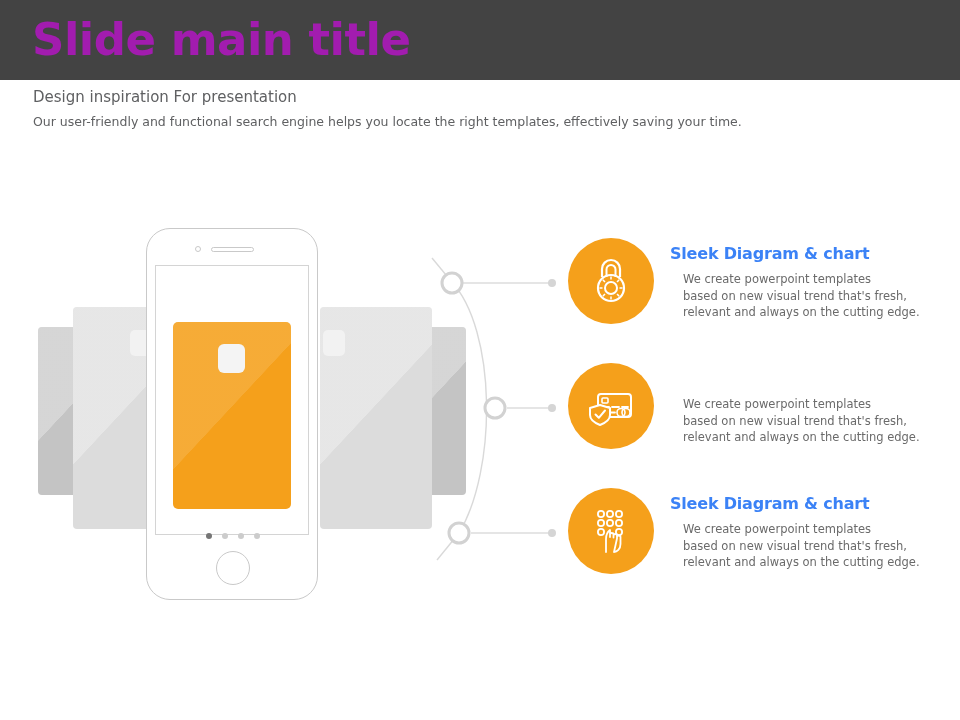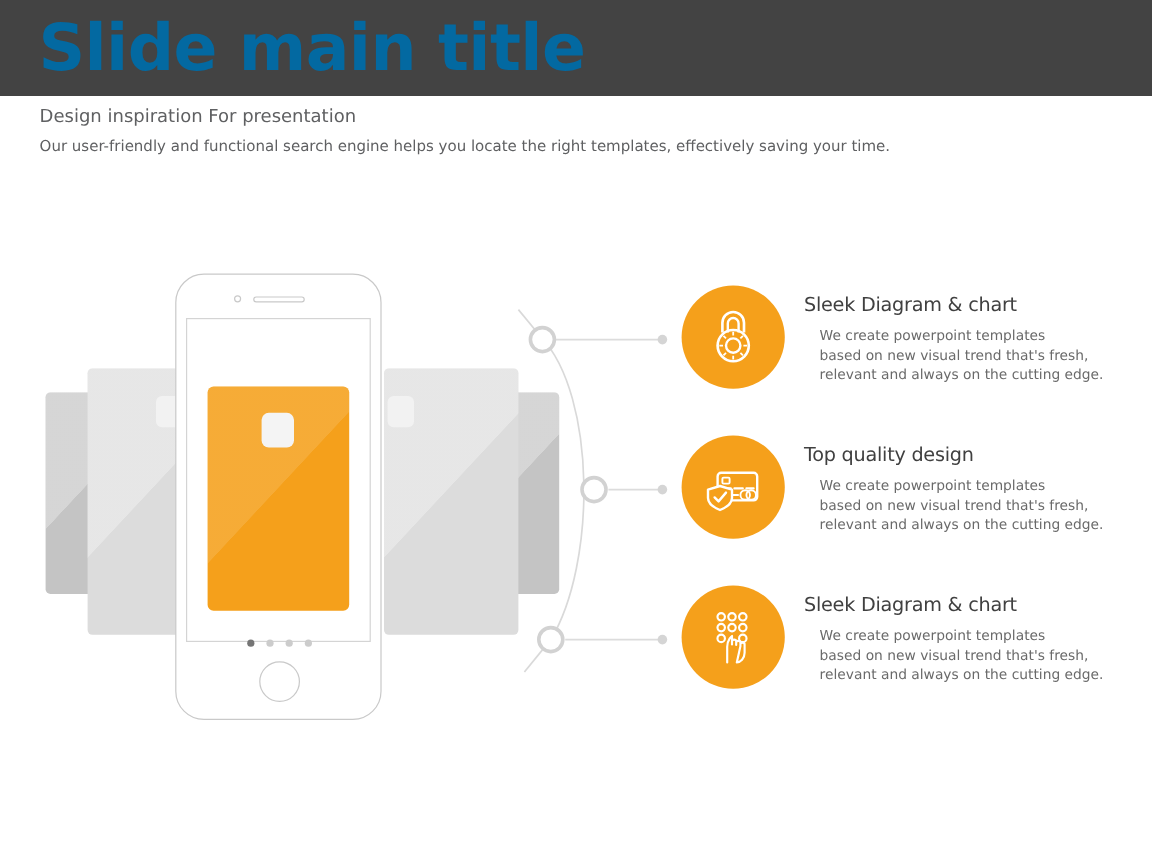--- a/index.html
+++ b/index.html
@@ -27,23 +27,23 @@
     left: 0;
     top: 0;
     width: 960px;
     height: 80px;
     background: #434343;
   }
   #slide-title {
     position: absolute;
     left: 32px;
     top: 13px;
-    font-size: 54px;
+    font-size: 45px;
     font-weight: bold;
-    color: #0369a1;
+    color: #a21caf;
     letter-spacing: -0.5px;
     line-height: 54px;
     white-space: nowrap;
   }
 
   
   #subtitle {
     position: absolute;
     left: 33px;
     top: 87px;
@@ -244,22 +244,22 @@
   .feature-icon-circle svg {
     position: absolute;
     left: 18px;
     top: 18px;
   }
   .feature-title {
     position: absolute;
     left: 102px;
     top: 6px;
     font-size: 16px;
-    font-weight: normal;
-    color: #404040;
+    font-weight: bold;
+    color: #3b82f6;
     white-space: nowrap;
     letter-spacing: -0.2px;
   }
   .feature-desc {
     position: absolute;
     left: 103px;
     top: 33px;
     font-size: 11.5px;
     color: #6a6a6a;
     line-height: 16.5px;
@@ -370,21 +370,20 @@
           <line x1="26" y1="26" x2="33" y2="26"></line>
           <line x1="36" y1="26" x2="42" y2="26"></line>
           <line x1="23" y1="31.5" x2="29" y2="31.5"></line>
         </g>
         <circle cx="35" cy="31.5" r="4" fill="none" stroke="#ffffff" stroke-width="1.6"></circle>
         <circle cx="40" cy="31.5" r="4" fill="none" stroke="#ffffff" stroke-width="1.6"></circle>
         <path d="M 14 24 L 24 27 L 24 34 C 24 39, 19 42, 14 44 C 9 42, 4 39, 4 34 L 4 27 Z" fill="#f5a01b" stroke="#ffffff" stroke-width="2" stroke-linejoin="round"></path>
         <path d="M 9.5 33.5 L 12.8 36.8 L 19 29.5" fill="none" stroke="#ffffff" stroke-width="2" stroke-linecap="round" stroke-linejoin="round"></path>
       </svg>
     </div>
-    <div class="feature-title">Top quality design</div>
     <div class="feature-desc">
       <div>We create powerpoint templates</div>
       <div>based on new visual trend that's fresh,</div>
       <div>relevant and always on the cutting edge.</div>
     </div>
   </div>
 
   <div class="feature" id="feature-2">
     <div class="feature-icon-circle">
       <svg width="50" height="50" viewBox="0 0 50 50">

